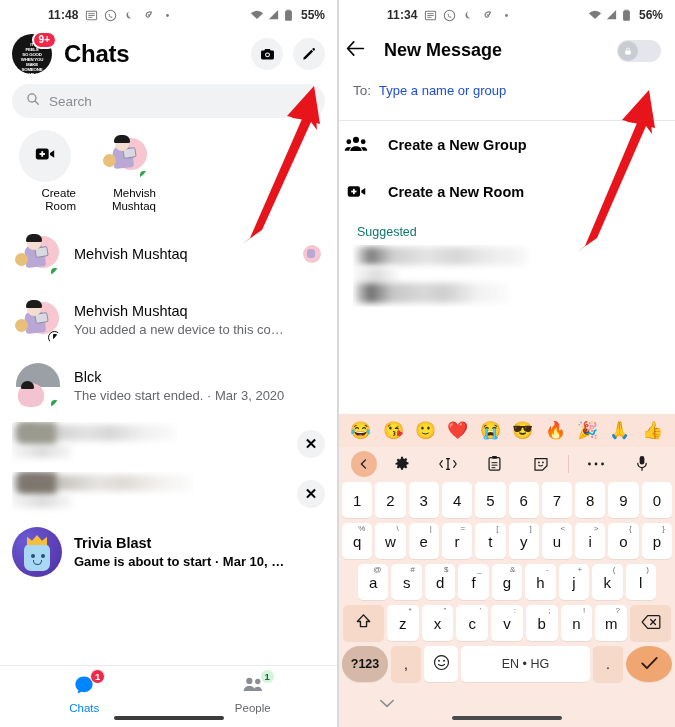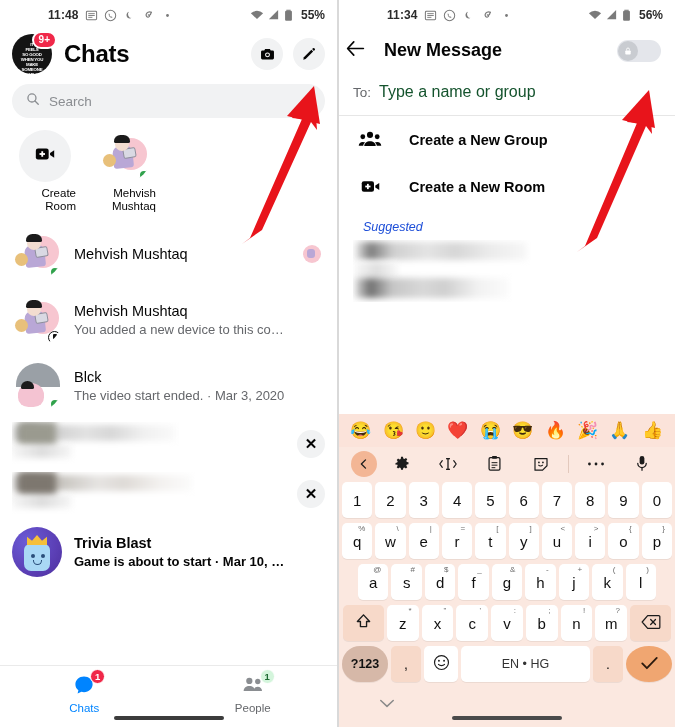--- a/index.html
+++ b/index.html
@@ -154,28 +154,28 @@
   
   .nm-header { display:flex; align-items:center; padding: 8px 14px 14px 6px; gap:18px; }
   .nm-title { font-size: 18px; font-weight:700; color:#050505; }
   .toggle {
     margin-left:auto; width:44px; height:22px; border-radius:12px; background:#e4e6eb; position:relative;
   }
   .toggle .knob {
     position:absolute; left:1px; top:1px; width:20px; height:20px; border-radius:50%;
     background:#c9ccd1; display:flex; align-items:center; justify-content:center;
   }
-  .to-row { display:flex; align-items:center; padding: 6px 14px 14px 14px; gap:8px;
+  .to-row { display:flex; align-items:center; padding: 6px 14px 22px 14px; gap:8px;
             border-bottom:1px solid #e6e6e6; }
   .to-lbl { font-size:13.5px; color:#65676b; }
-  .to-ph  { font-size:16px; color:#14532d; }
-  .opt-row { display:flex; align-items:center; gap:26px; padding: 13px 18px; }
+  .to-ph  { font-size:13px; color:#1d4ed8; }
+  .opt-row { display:flex; align-items:center; gap:19px; padding: 13px 4px; }
   .opt-ico { width:26px; display:flex; justify-content:center; color:#050505; }
   .opt-lbl { font-size:14.5px; font-weight:600; color:#050505; }
-  .sugg-lbl { font-size:12.5px; color:#1d4ed8; padding: 10px 18px 4px 24px; font-style: italic; }
+  .sugg-lbl { font-size:12.5px; color:#0f766e; padding: 10px 18px 4px 18px; }
   .sugg-blur { padding: 2px 14px; }
   .sb-block { position:relative; height:62px; overflow:hidden; }
   .sb-block .l1 { position:absolute; left:2px; top:2px; height:18px; width:56%;
       background:linear-gradient(90deg,#ececec 0%, #7c7c7c 9%, #cfcfcf 22%, #e4e4e4 42%, #d6d6d6 58%, #ebebeb 78%, #f7f7f7 100%); filter:blur(3px); }
   .sb-block .l2 { position:absolute; left:2px; top:22px; height:16px; width:14%;
       background:linear-gradient(90deg,#f7f7f7,#dedede,#f9f9f9); filter:blur(3px); }
   .sb-block .l3 { position:absolute; left:2px; top:38px; height:20px; width:50%;
       background:linear-gradient(90deg,#dcdcdc 0%, #6f6f6f 10%, #c6c6c6 24%, #d8d8d8 44%, #cfcfcf 58%, #f2f2f2 80%, #fbfbfb 100%); filter:blur(3px); }
 
   

